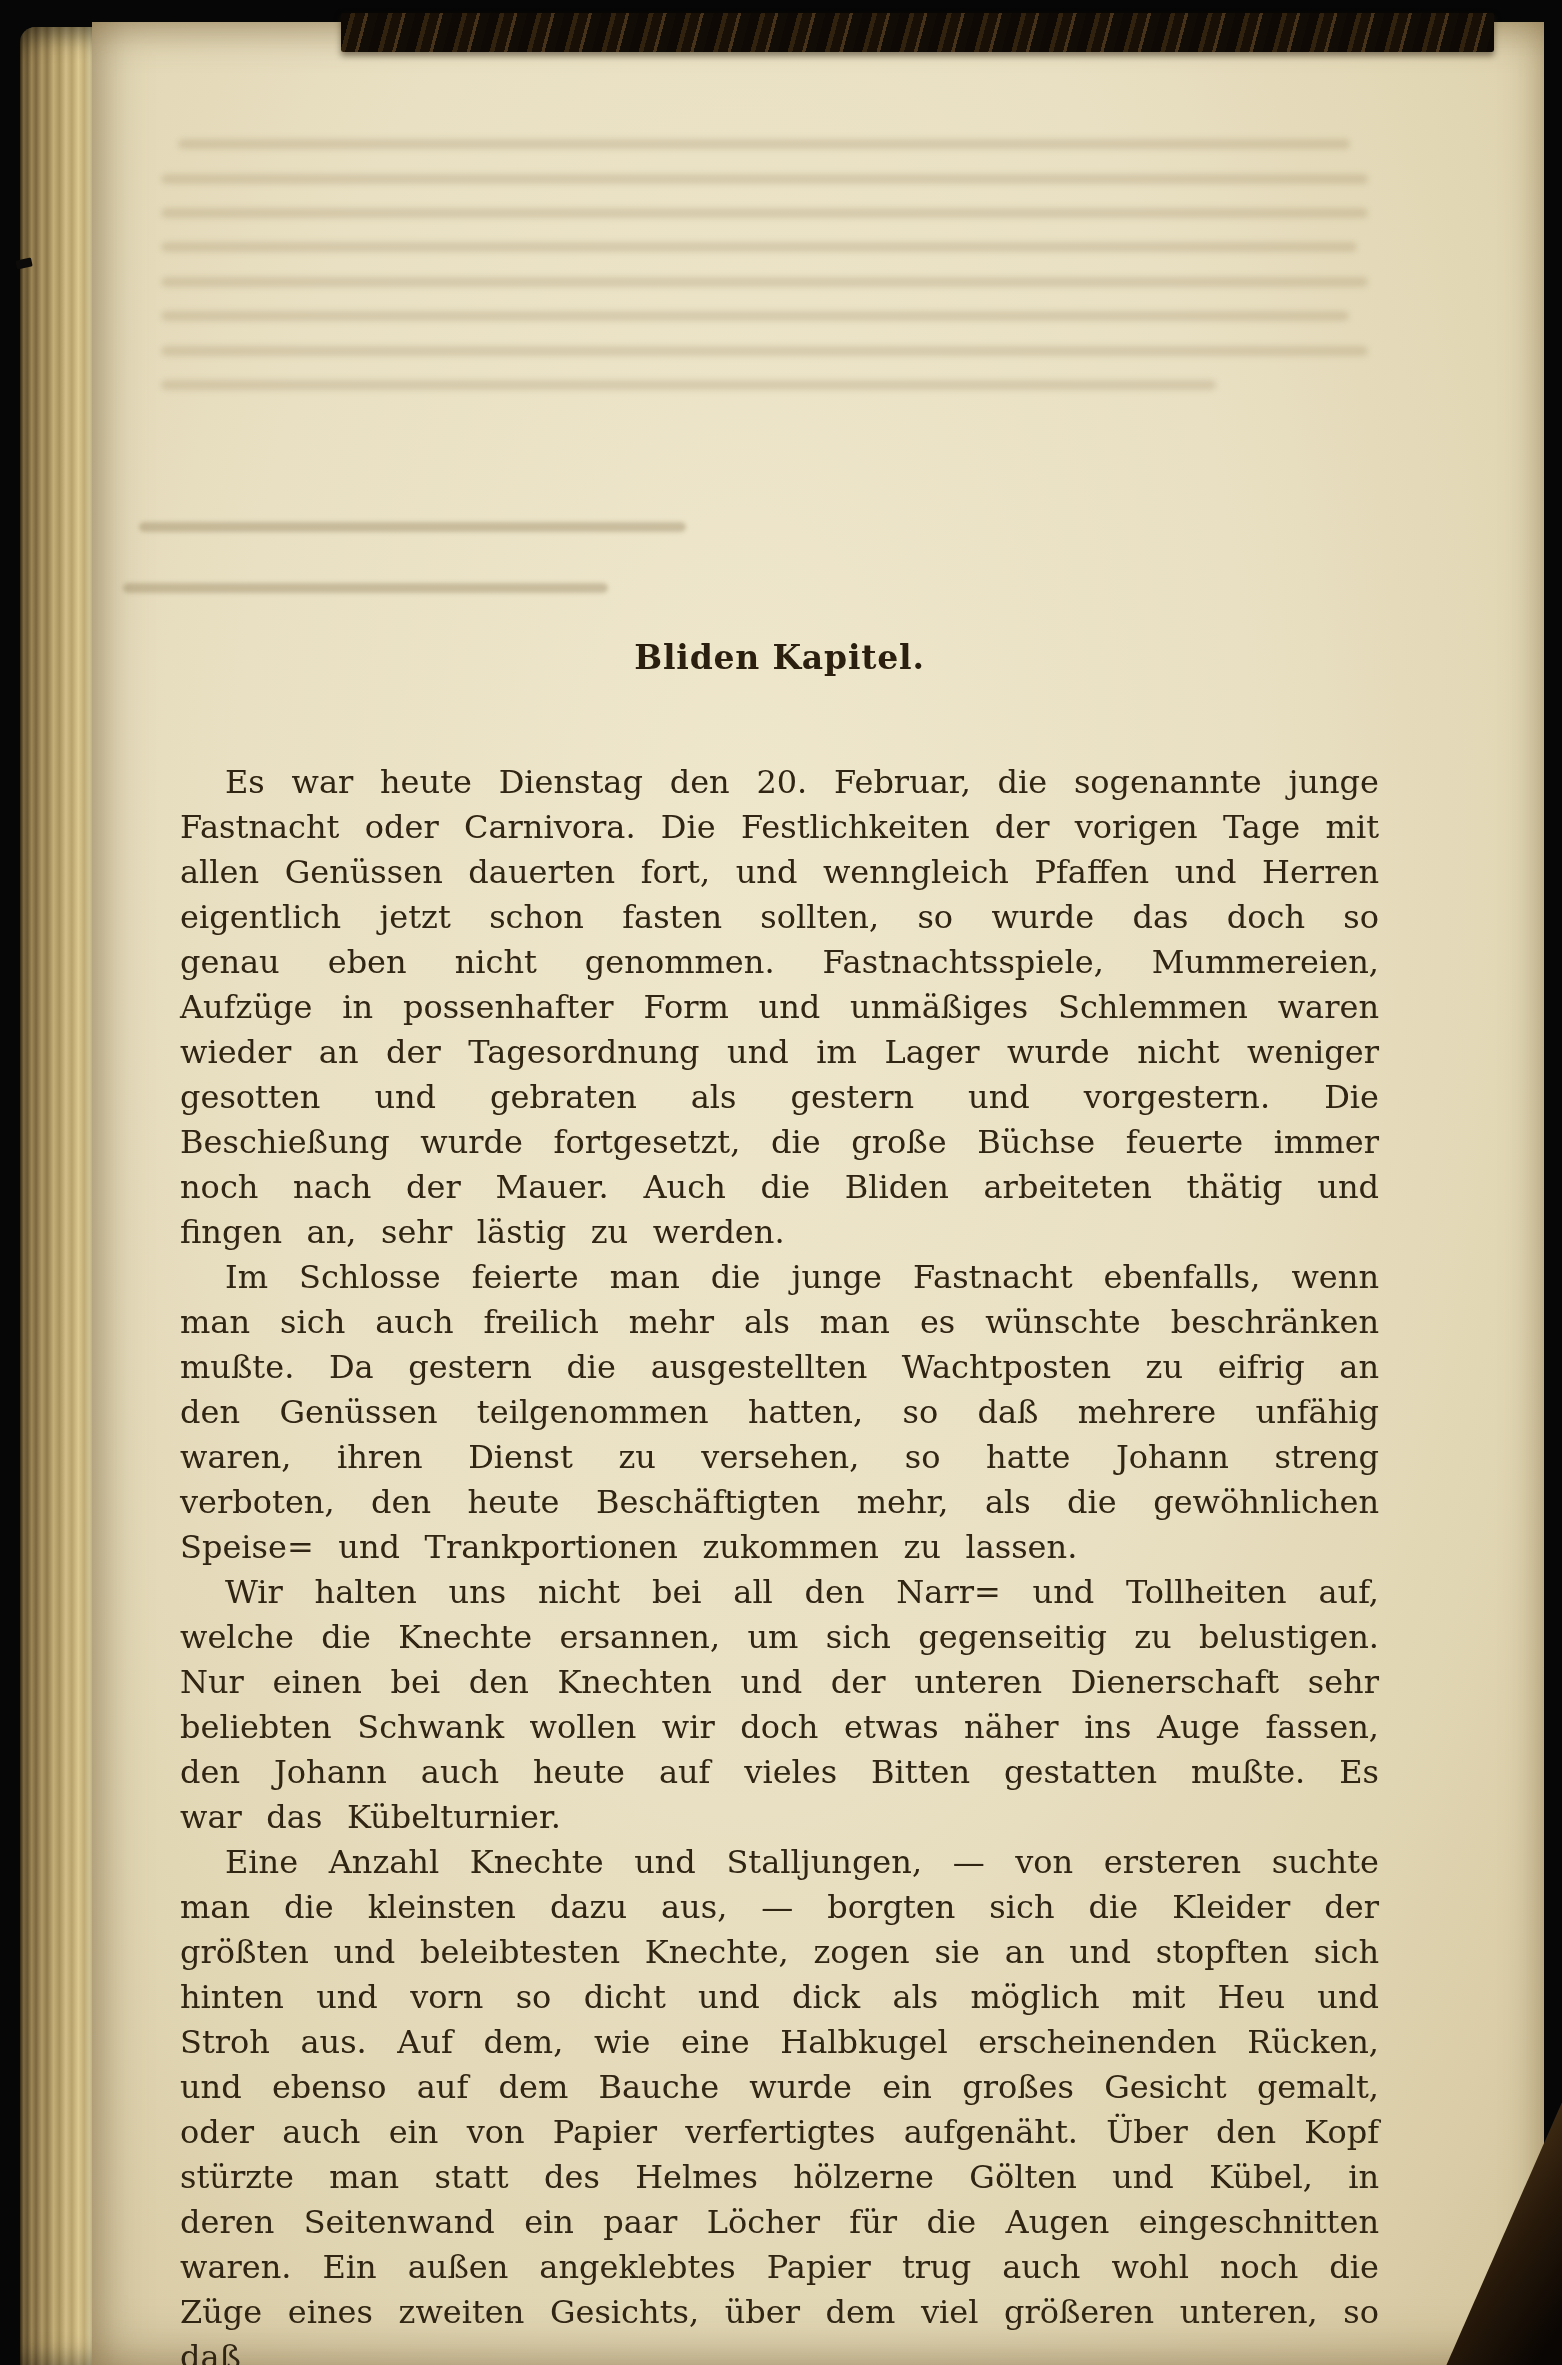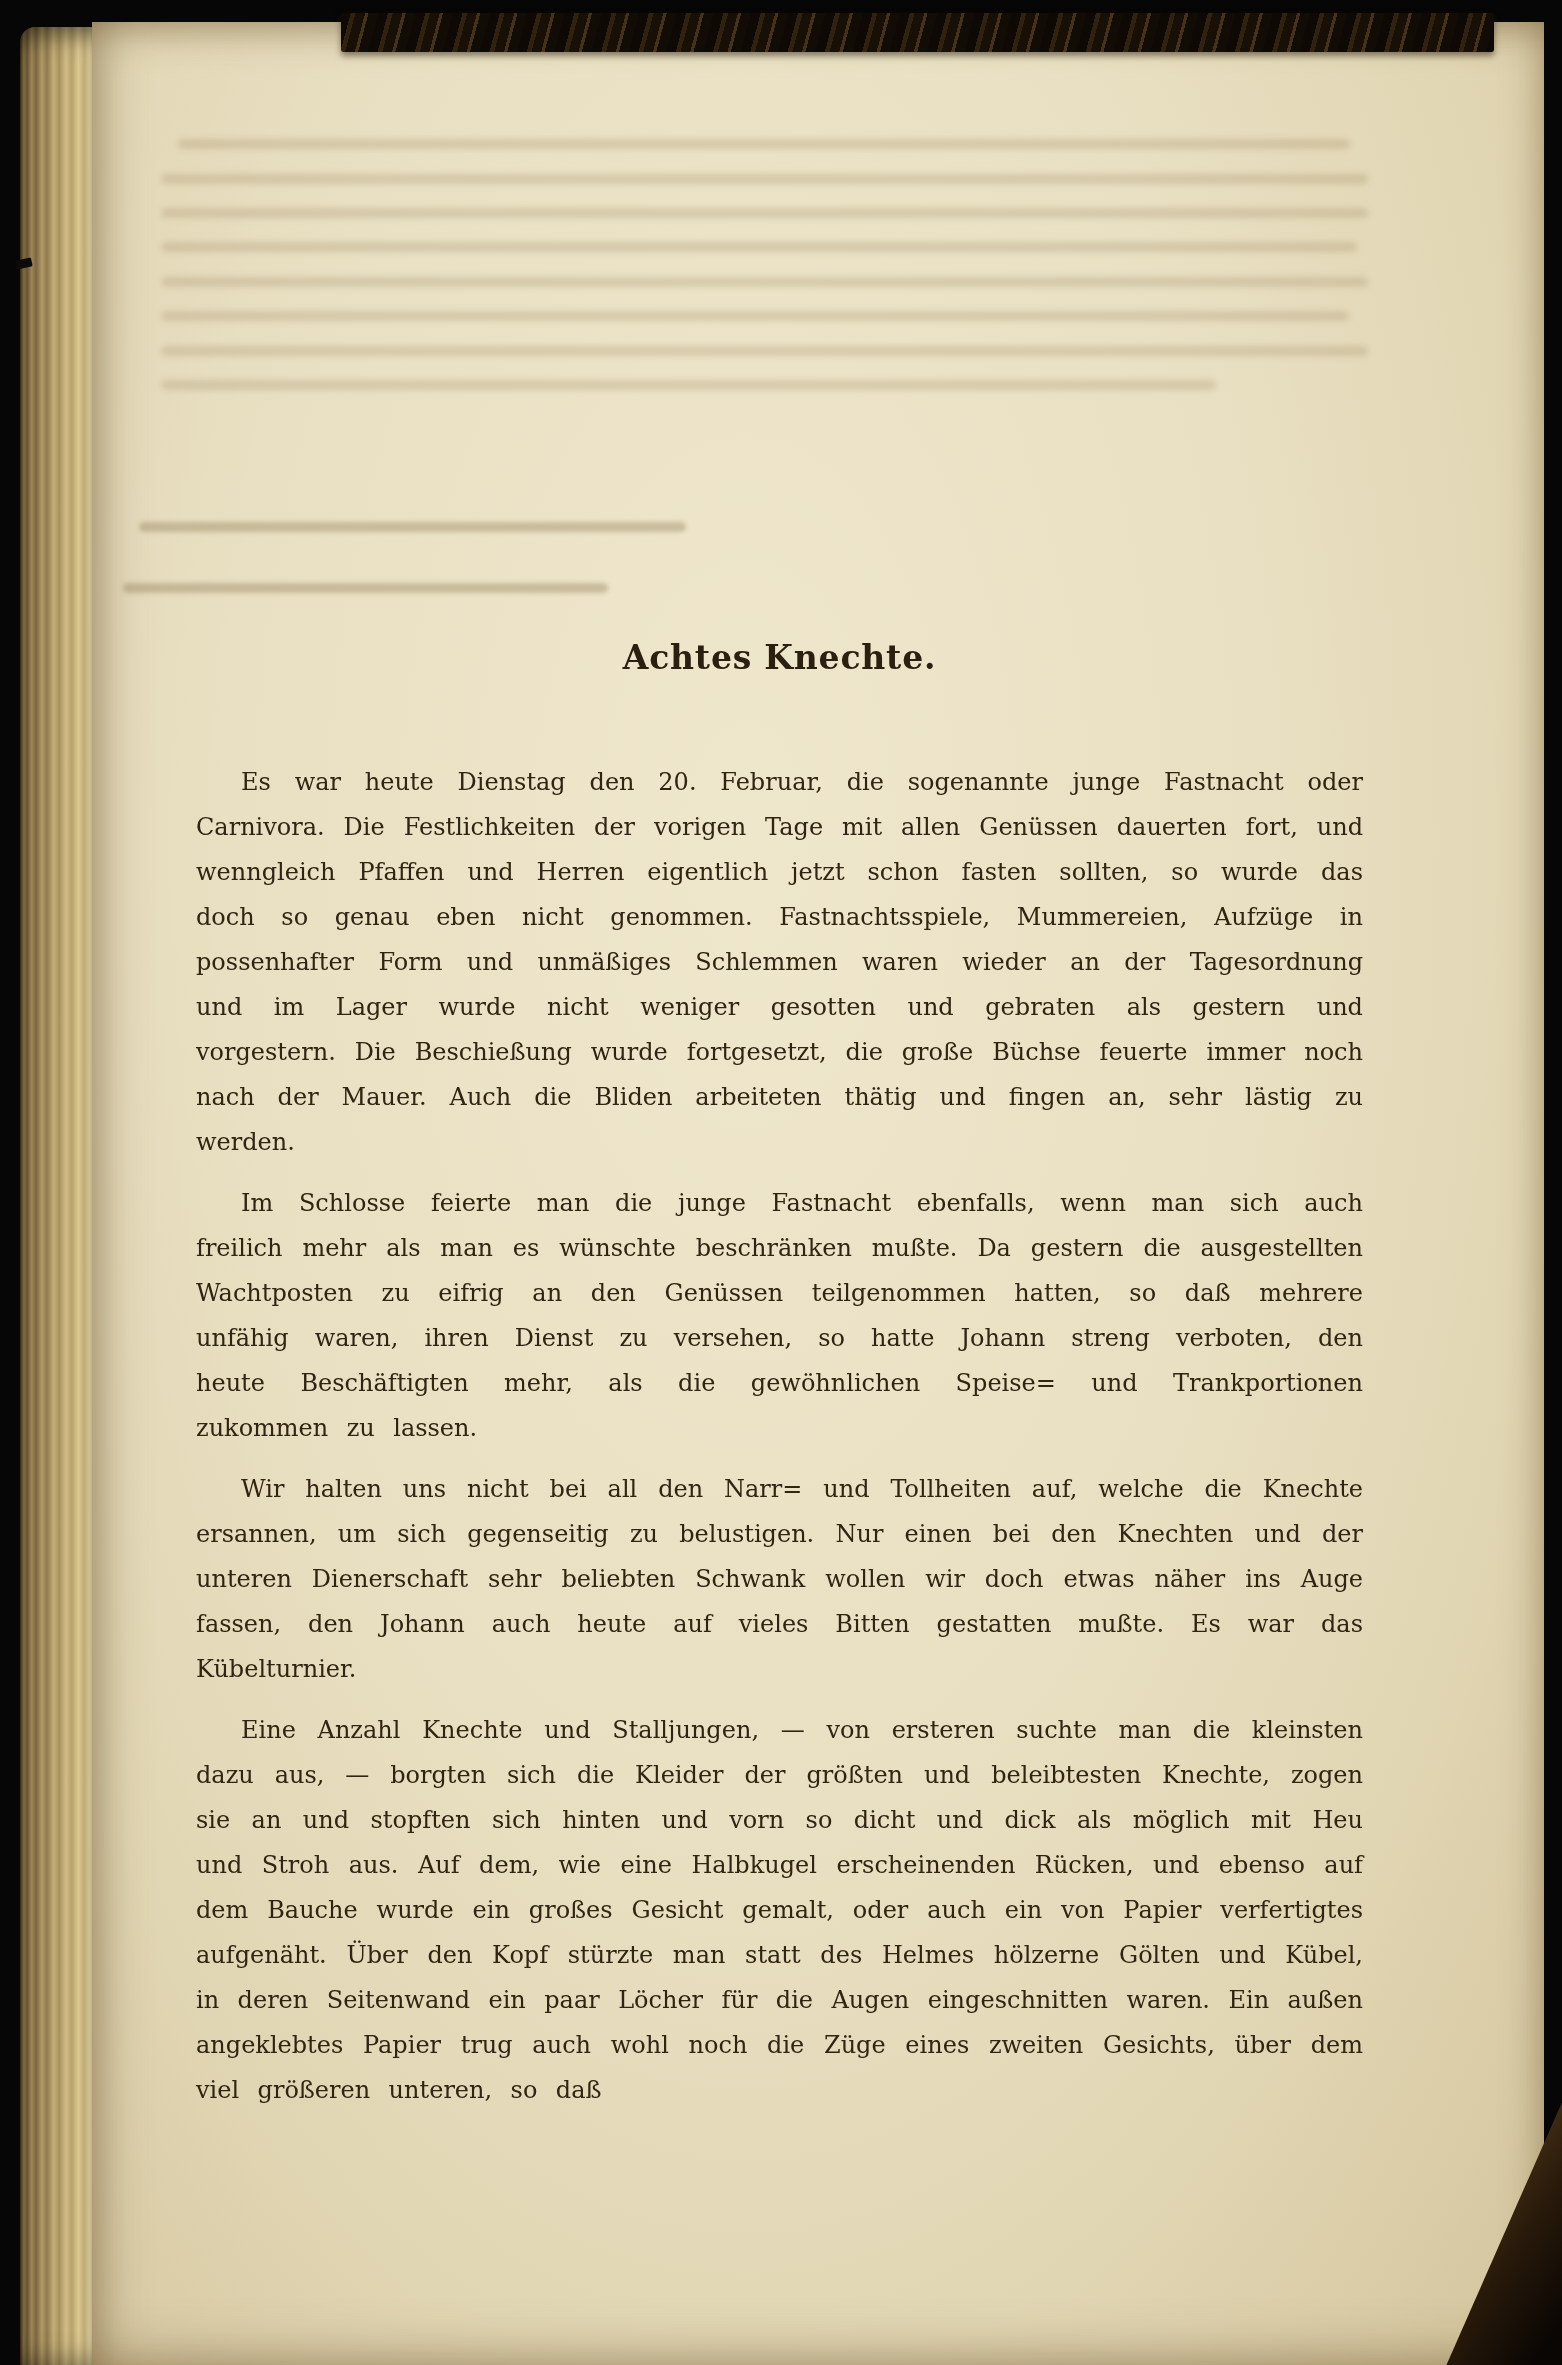--- a/index.html
+++ b/index.html
@@ -105,23 +105,23 @@
     margin: 0 0 82px 0;
     font-family: "DejaVu Serif", "Liberation Serif", serif;
     font-weight: bold;
     font-size: 33px;
     line-height: 1.2;
     text-align: center;
     letter-spacing: 0.8px;
     color: #2b2010;
   }
   .body p {
-    margin: 16px;
+    margin: 0;
     font-family: "DejaVu Serif", "Liberation Serif", serif;
-    font-size: 24px;
+    font-size: 32px;
     line-height: 45px;
     color: #302412;
     text-align: justify;
     word-spacing: 0.45em;
     text-indent: 45px;
   }
 </style>
 </head>
 <body>
 
@@ -137,21 +137,21 @@
     <div class="ghost-line" style="top:186px; left:69px; width:1207px;"></div>
     <div class="ghost-line" style="top:220px; left:69px; width:1196px;"></div>
     <div class="ghost-line" style="top:255px; left:69px; width:1207px;"></div>
     <div class="ghost-line" style="top:289px; left:69px; width:1188px;"></div>
     <div class="ghost-line" style="top:324px; left:69px; width:1207px;"></div>
     <div class="ghost-line" style="top:358px; left:69px; width:1055px;"></div>
     <div class="ghost-line smudge" style="top:500px; left:47px; width:547px;"></div>
     <div class="ghost-line smudge" style="top:561px; left:31px; width:485px;"></div>
 
     <div class="content">
-      <h1 class="heading">Achtes Knechte.</h1>
+      <h1 class="heading">Bliden Kapitel.</h1>
 
       <div class="body">
         <p>Es war heute Dienstag den 20. Februar, die sogenannte junge Fastnacht oder Carnivora. Die Festlichkeiten der vorigen Tage mit allen Genüssen dauerten fort, und wenngleich Pfaffen und Herren eigentlich jetzt schon fasten sollten, so wurde das doch so genau eben nicht genommen. Fastnachtsspiele, Mummereien, Aufzüge in possenhafter Form und unmäßiges Schlemmen waren wieder an der Tagesordnung und im Lager wurde nicht weniger gesotten und gebraten als gestern und vorgestern. Die Beschießung wurde fortgesetzt, die große Büchse feuerte immer noch nach der Mauer. Auch die Bliden arbeiteten thätig und fingen an, sehr lästig zu werden.</p>
         <p>Im Schlosse feierte man die junge Fastnacht ebenfalls, wenn man sich auch freilich mehr als man es wünschte beschränken mußte. Da gestern die ausgestellten Wachtposten zu eifrig an den Genüssen teilgenommen hatten, so daß mehrere unfähig waren, ihren Dienst zu versehen, so hatte Johann streng verboten, den heute Beschäftigten mehr, als die gewöhnlichen Speise= und Trankportionen zukommen zu lassen.</p>
         <p>Wir halten uns nicht bei all den Narr= und Tollheiten auf, welche die Knechte ersannen, um sich gegenseitig zu belustigen. Nur einen bei den Knechten und der unteren Dienerschaft sehr beliebten Schwank wollen wir doch etwas näher ins Auge fassen, den Johann auch heute auf vieles Bitten gestatten mußte. Es war das Kübelturnier.</p>
         <p>Eine Anzahl Knechte und Stalljungen, — von ersteren suchte man die kleinsten dazu aus, — borgten sich die Kleider der größten und beleibtesten Knechte, zogen sie an und stopften sich hinten und vorn so dicht und dick als möglich mit Heu und Stroh aus. Auf dem, wie eine Halbkugel erscheinenden Rücken, und ebenso auf dem Bauche wurde ein großes Gesicht gemalt, oder auch ein von Papier verfertigtes aufgenäht. Über den Kopf stürzte man statt des Helmes hölzerne Gölten und Kübel, in deren Seitenwand ein paar Löcher für die Augen eingeschnitten waren. Ein außen angeklebtes Papier trug auch wohl noch die Züge eines zweiten Gesichts, über dem viel größeren unteren, so daß</p>
       </div>
     </div>
 
   </div>

